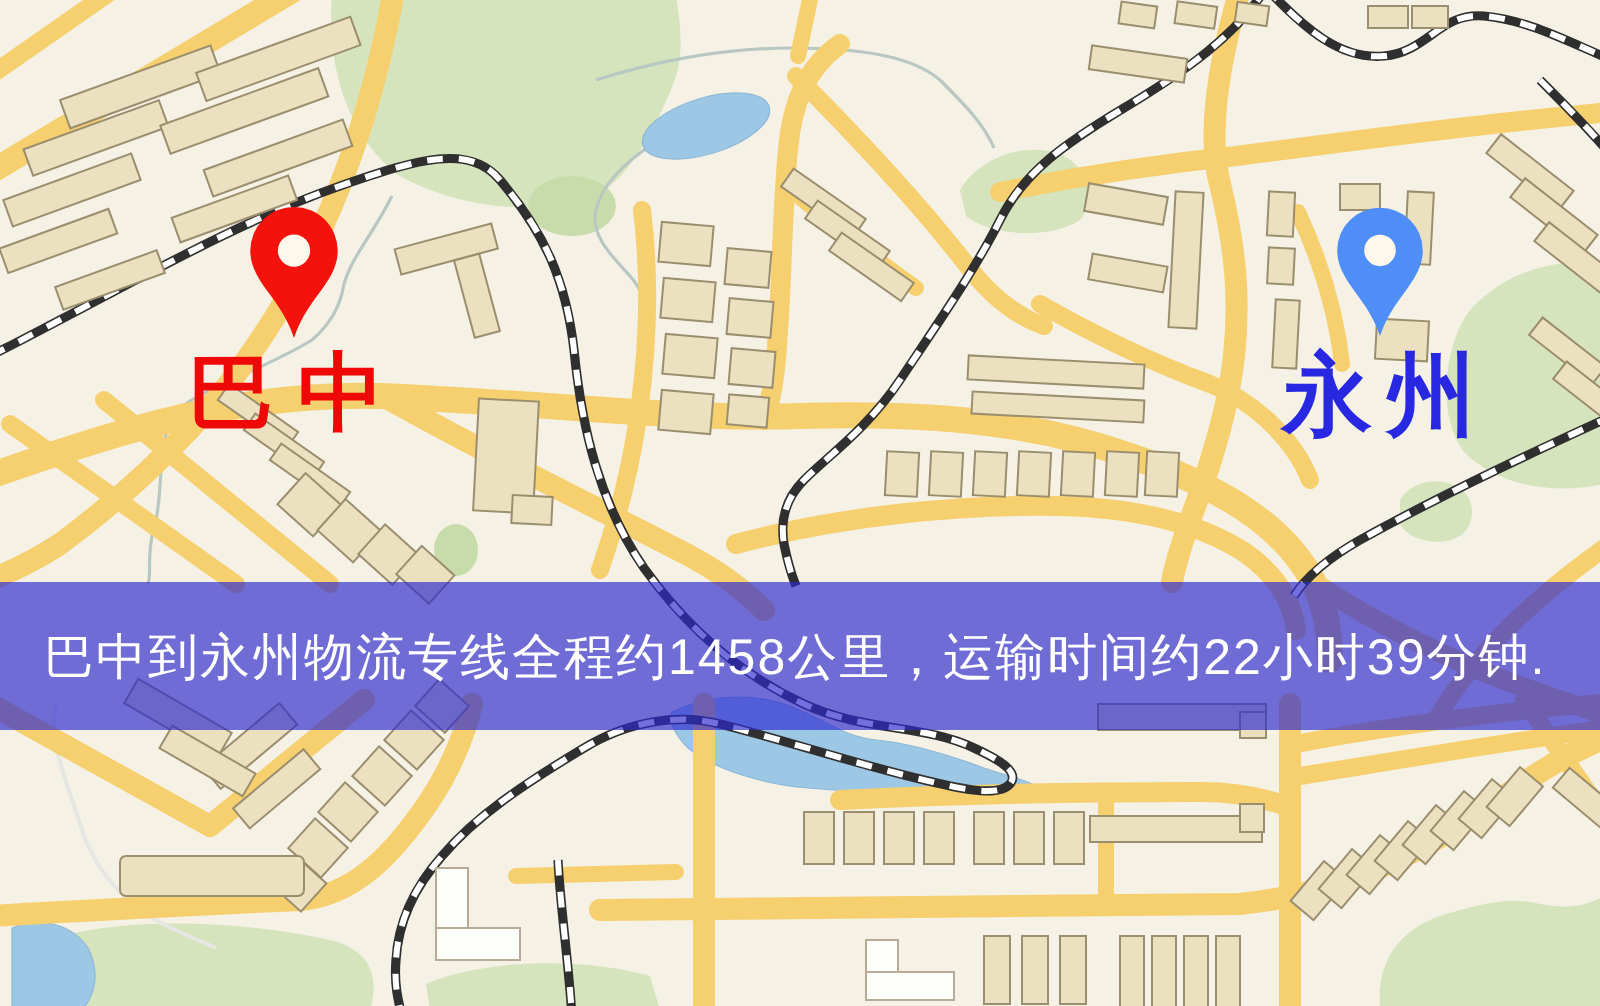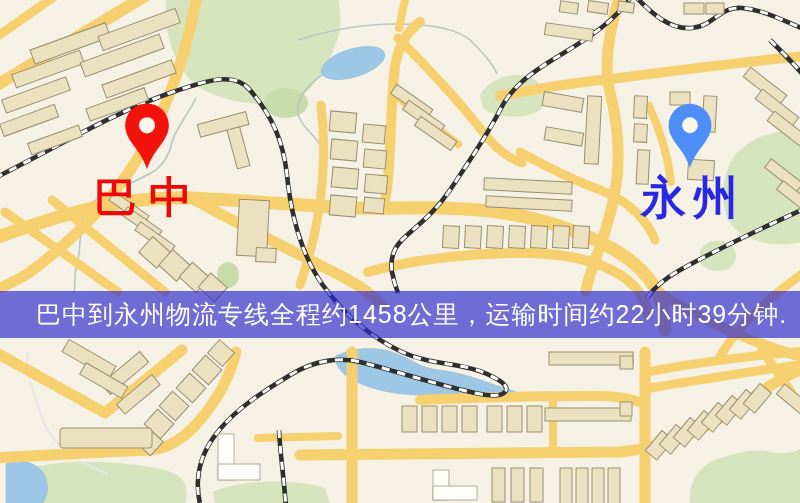--- a/index.html
+++ b/index.html
@@ -22,22 +22,22 @@
   .road{fill:none;stroke:var(--road);stroke-linecap:round;stroke-linejoin:round;}
   .rail-base{fill:none;stroke:var(--railway);stroke-width:4.6;stroke-linecap:butt;}
   .rail-dash{fill:none;stroke:#ffffff;stroke-width:3;stroke-dasharray:8 8;}
   .bld{fill:var(--building);stroke:var(--building-stroke);stroke-width:1;}
   .bld-white{fill:#fdfdfa;stroke:#b5ab96;stroke-width:1;}
   .pin-body{stroke:none;}
   .pin-hole{fill:var(--pin-hole);}
   .city-label{position:absolute;font-weight:bold;line-height:1;white-space:nowrap;user-select:none;}
   .label-origin{left:94px;top:176px;font-size:43px;letter-spacing:12px;color:var(--origin-label);}
   .label-destination{left:641px;top:175px;font-size:45px;letter-spacing:7px;color:var(--destination-label);font-weight:600;}
-  .banner{position:absolute;left:0;top:291px;width:800px;height:47px;background:var(--banner-bg);
-          display:flex;align-items:center;box-sizing:border-box;padding-left:36px;}
+  .banner{position:absolute;left:0;top:291px;width:800px;height:74px;background:var(--banner-bg);
+          display:flex;align-items:center;box-sizing:border-box;padding-left:22px;}
   .banner-text{color:var(--banner-text);font-size:25px;letter-spacing:1px;white-space:nowrap;}
 </style>
 </head>
 <body>
 
 <div class="stage">
   <svg width="800" height="503" viewBox="0 0 800 503">
 
     <rect x="0" y="0" width="800" height="503" fill="var(--map-bg)"></rect>
 

